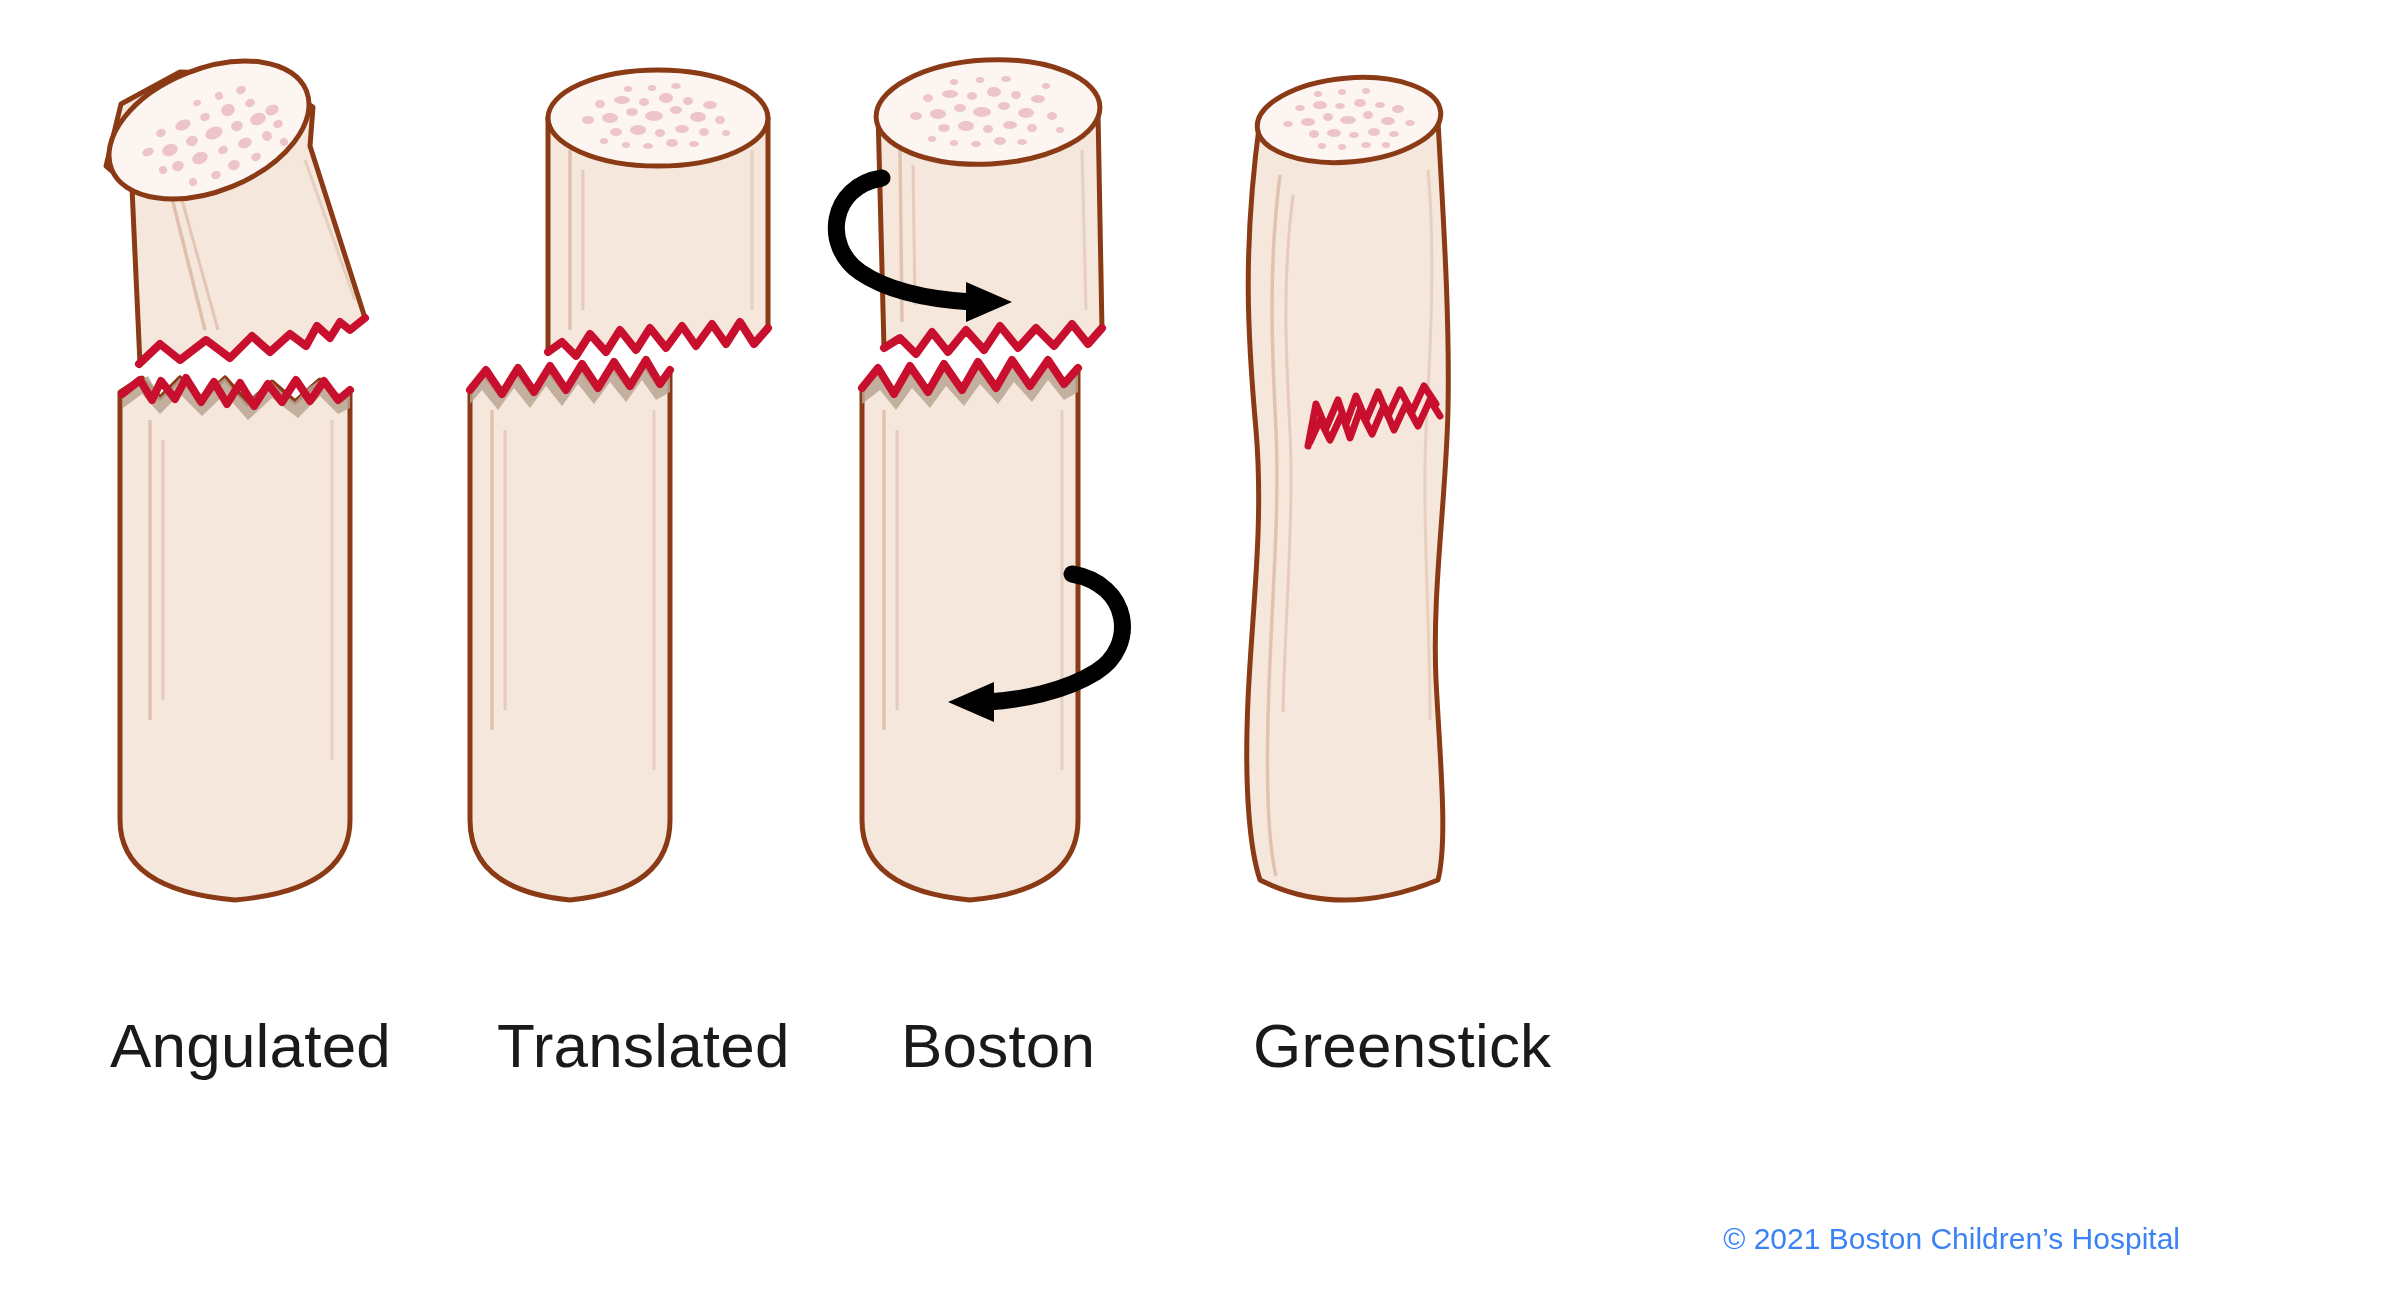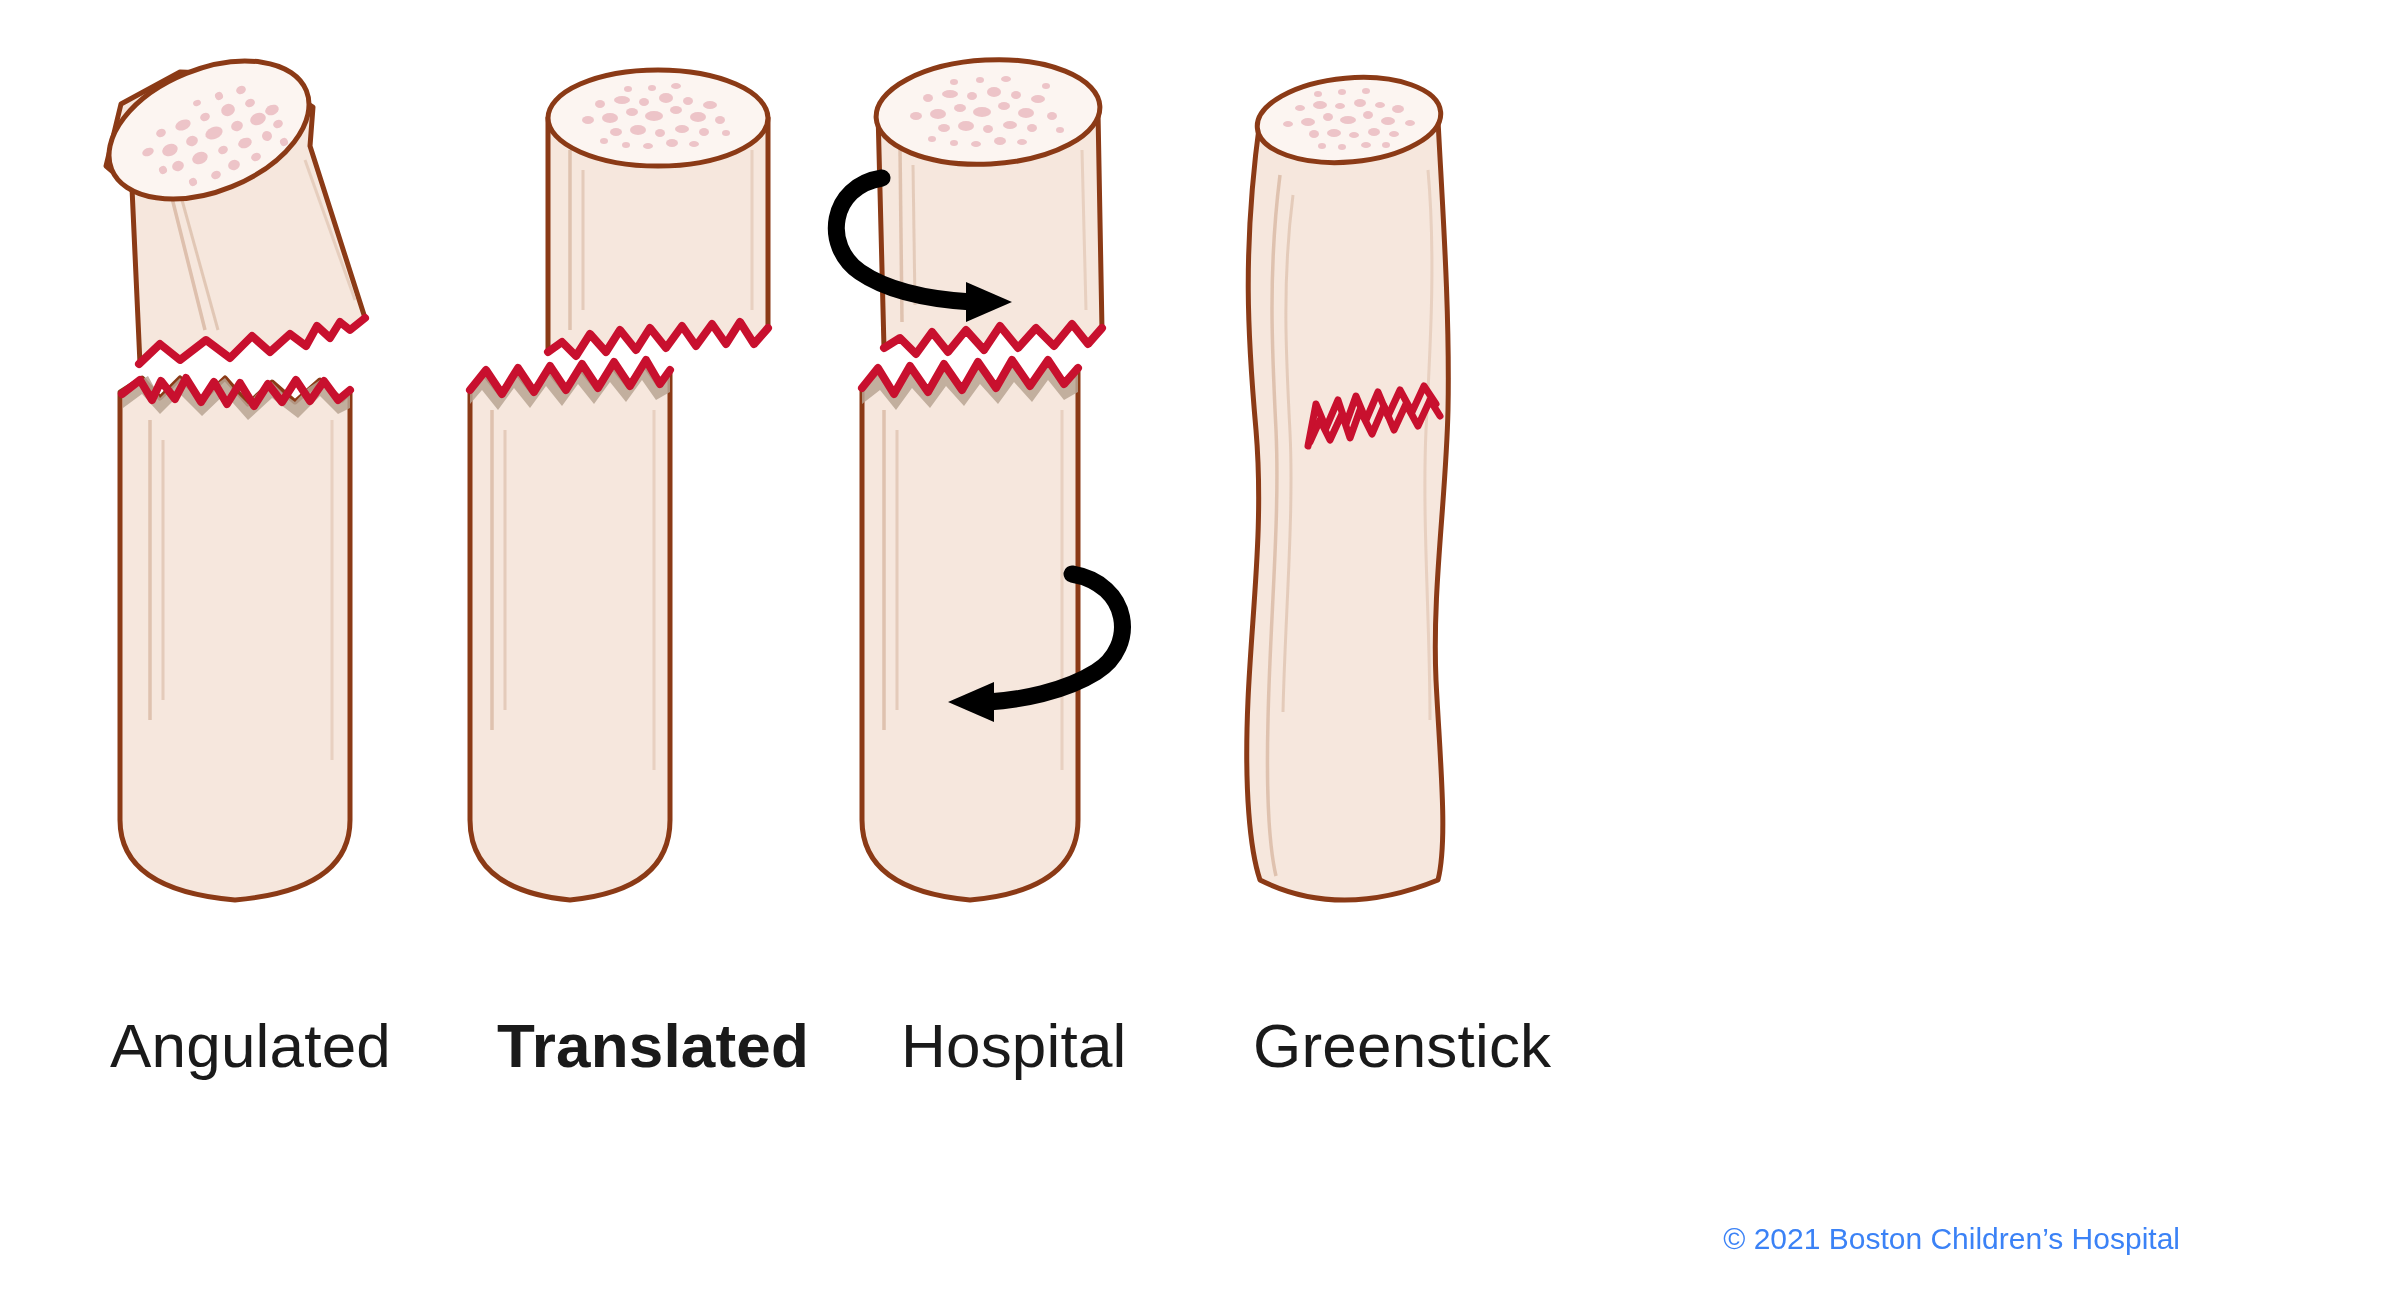--- a/index.html
+++ b/index.html
@@ -206,21 +206,21 @@
                  L162,366 L178,388 L194,364 L210,386 L226,362 L240,384 L250,372
                  L250,392 L236,400 L222,380 L206,402 L190,382 L174,404 L158,384
                  L142,406 L126,386 L110,408 L94,388 L78,410 L62,390 L50,404 Z" fill="#B9A493" opacity="0.85"></path>
         <path d="M50,390 L66,370 L82,394 L98,368 L114,392 L130,366 L146,390
                  L162,364 L178,388 L194,362 L210,386 L226,360 L240,384 L250,370" fill="none" stroke="#C8102E" stroke-width="8" stroke-linejoin="round" stroke-linecap="round"></path>
         <path d="M128,352 L142,342 L156,356 L170,334 L186,352 L200,330 L216,350
                  L230,328 L246,348 L262,326 L276,346 L292,324 L306,344 L320,322
                  L334,344 L348,328" fill="none" stroke="#C8102E" stroke-width="8" stroke-linejoin="round" stroke-linecap="round"></path>
       </g>
     </svg>
-    <div class="caption" style="left:77px; top:1010px;font-weight:bold;">Translated</div>
+    <div class="caption" style="left:77px; top:1010px;">Translated</div>
   </div>
 
   <div class="figure" style="left:820px;">
     <svg width="440" height="1000" viewBox="0 0 440 1000">
       <defs>
         <clipPath id="clipC-top">
           <path d="M58,112 L64,348 L80,338 L96,354 L112,332 L128,352 L146,330
                    L164,350 L180,326 L198,348 L216,328 L234,346 L252,324 L268,344
                    L282,330 L278,112 Z"></path>
         </clipPath>
@@ -297,21 +297,21 @@
 
       <g>
         <path d="M62,178 C10,186 2,246 40,272 C72,294 118,300 152,302" fill="none" stroke="#000000" stroke-width="17" stroke-linecap="round"></path>
         <path d="M146,282 L192,302 L146,322 Z" fill="#000000"></path>
       </g>
       <g>
         <path d="M252,574 C310,584 318,646 276,672 C244,692 200,700 168,702" fill="none" stroke="#000000" stroke-width="17" stroke-linecap="round"></path>
         <path d="M174,682 L128,702 L174,722 Z" fill="#000000"></path>
       </g>
     </svg>
-    <div class="caption" style="left:81px; top:1010px;">Hospital</div>
+    <div class="caption" style="left:81px; top:1010px;">Boston</div>
   </div>
 
   <div class="figure" style="left:1190px;">
     <svg width="420" height="1000" viewBox="0 0 420 1000">
       <defs>
         <clipPath id="clipD-body">
           <path d="M70,120
                    C52,250 58,340 66,430
                    C74,525 62,610 58,700
                    C54,790 60,850 70,880

